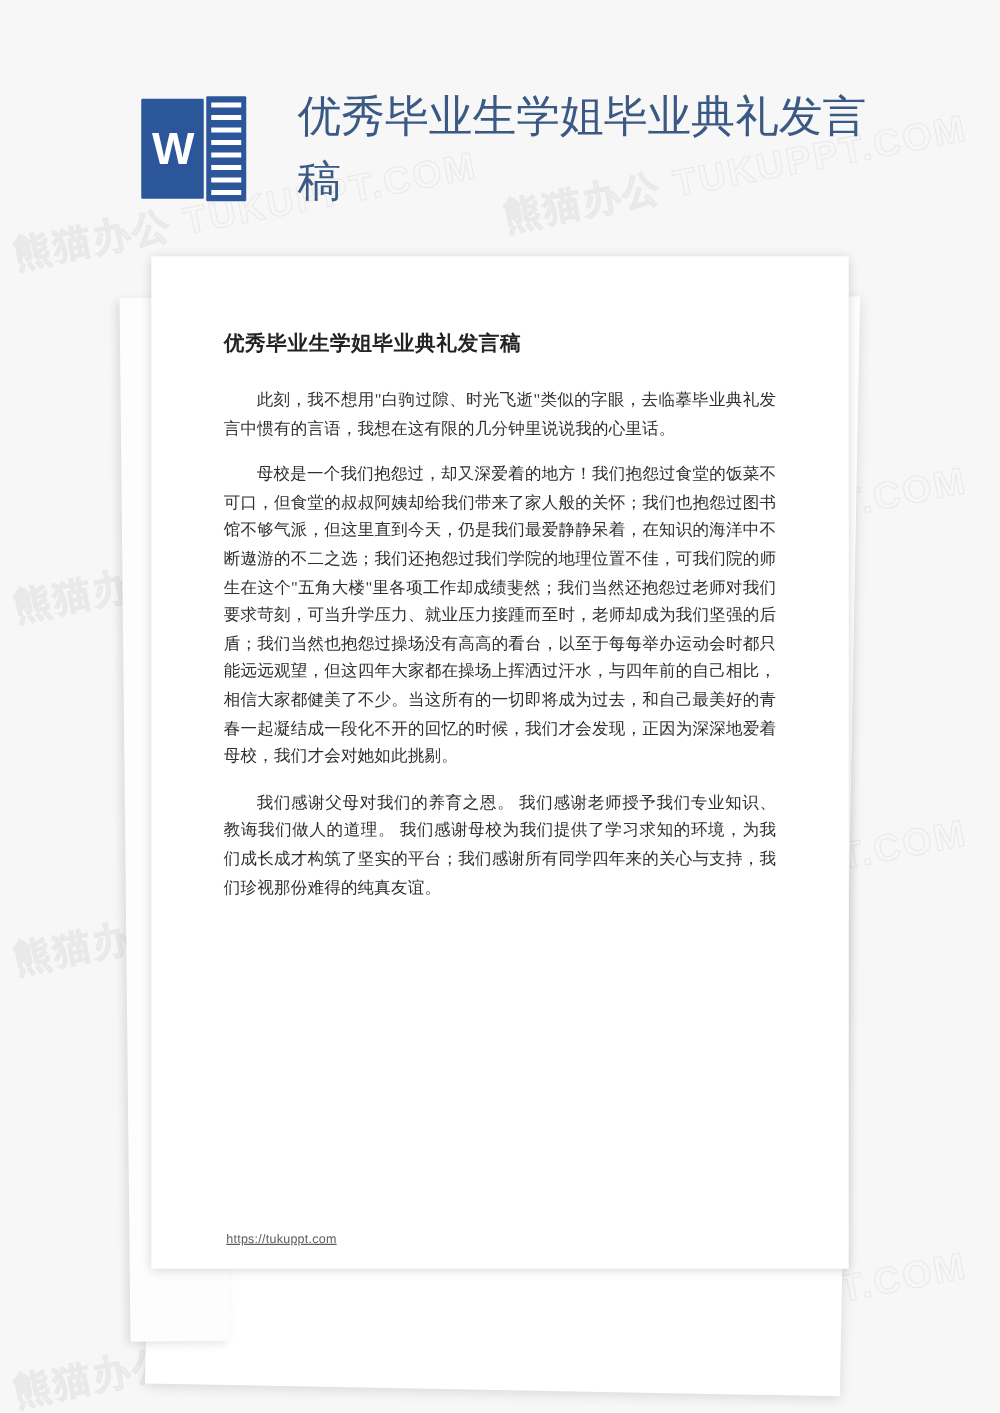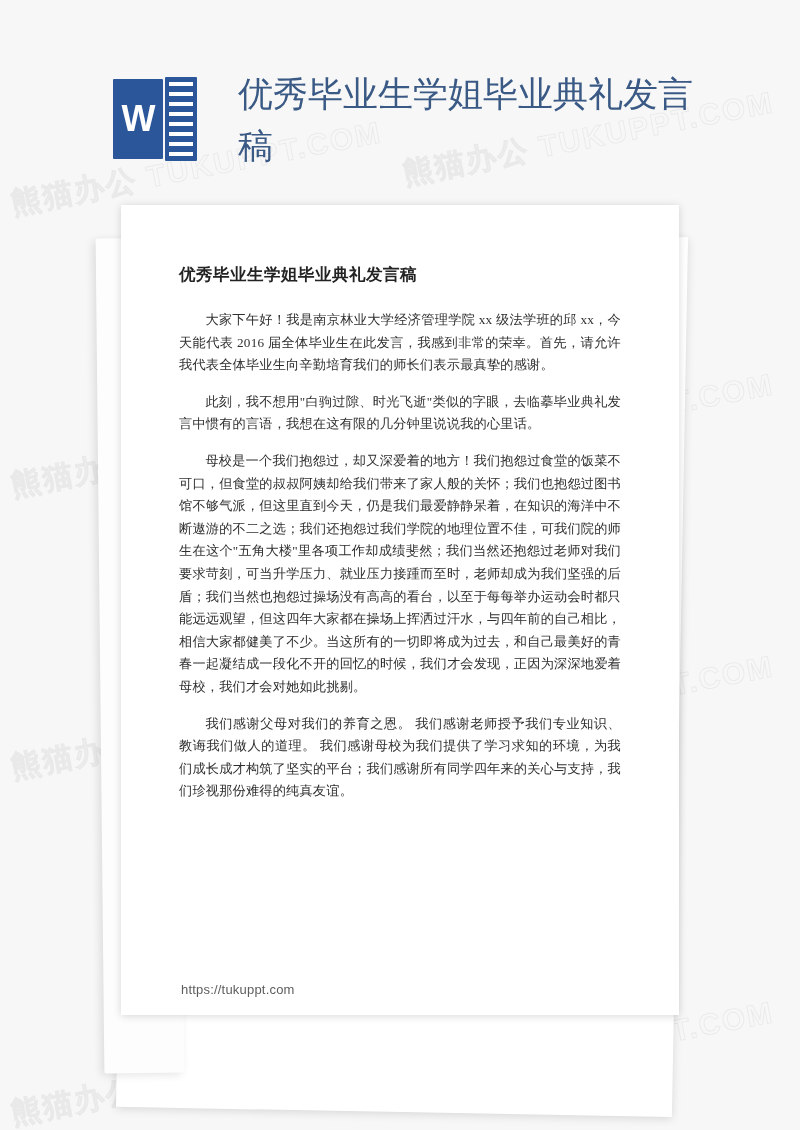--- a/index.html
+++ b/index.html
@@ -176,23 +176,24 @@
     text-indent: 2em;
     color: #2f2f2f;
     letter-spacing: 0.2px;
   }
 
   #doc-url {
     position: absolute;
     left: 60px;
     bottom: 18px;
     font-family: "Liberation Sans", sans-serif;
-    font-size: 13px;
+    font-size: 10px;
     color: #5d5d5d;
     letter-spacing: 0.2px;
+    text-decoration: underline;
   }
 
   
   #page-front { overflow: hidden; }
 </style>
 </head>
 <body>
 
 <div id="watermark-layer">
     <div class="wm" style="left: 8px; top: 148px; font-size: 30px;">熊猫办公 TUKUPPT.COM</div>
@@ -205,21 +206,20 @@
     <div class="wm" style="left: 400px; top: 1028px; font-size: 30px;">熊猫办公 TUKUPPT.COM</div>
   </div>
 
 <div id="doc-stack">
   <div id="page-back-bottom"></div>
   <div id="page-back-left"></div>
 
   <div id="page-front">
     <div id="doc-body">
       <div id="doc-heading">优秀毕业生学姐毕业典礼发言稿</div>
-      <p class="doc-para">大家下午好！我是南京林业大学经济管理学院 xx 级法学班的邱 xx，今天能代表 2016 届全体毕业生在此发言，我感到非常的荣幸。首先，请允许我代表全体毕业生向辛勤培育我们的师长们表示最真挚的感谢。</p>
       <p class="doc-para">此刻，我不想用"白驹过隙、时光飞逝"类似的字眼，去临摹毕业典礼发言中惯有的言语，我想在这有限的几分钟里说说我的心里话。</p>
       <p class="doc-para">母校是一个我们抱怨过，却又深爱着的地方！我们抱怨过食堂的饭菜不可口，但食堂的叔叔阿姨却给我们带来了家人般的关怀；我们也抱怨过图书馆不够气派，但这里直到今天，仍是我们最爱静静呆着，在知识的海洋中不断遨游的不二之选；我们还抱怨过我们学院的地理位置不佳，可我们院的师生在这个"五角大楼"里各项工作却成绩斐然；我们当然还抱怨过老师对我们要求苛刻，可当升学压力、就业压力接踵而至时，老师却成为我们坚强的后盾；我们当然也抱怨过操场没有高高的看台，以至于每每举办运动会时都只能远远观望，但这四年大家都在操场上挥洒过汗水，与四年前的自己相比，相信大家都健美了不少。当这所有的一切即将成为过去，和自己最美好的青春一起凝结成一段化不开的回忆的时候，我们才会发现，正因为深深地爱着母校，我们才会对她如此挑剔。</p>
       <p class="doc-para">我们感谢父母对我们的养育之恩。 我们感谢老师授予我们专业知识、教诲我们做人的道理。 我们感谢母校为我们提供了学习求知的环境，为我们成长成才构筑了坚实的平台；我们感谢所有同学四年来的关心与支持，我们珍视那份难得的纯真友谊。</p>
 
     </div>
     <div id="doc-url">https://tukuppt.com</div>
   </div>
 </div>
 
 <div id="header">

